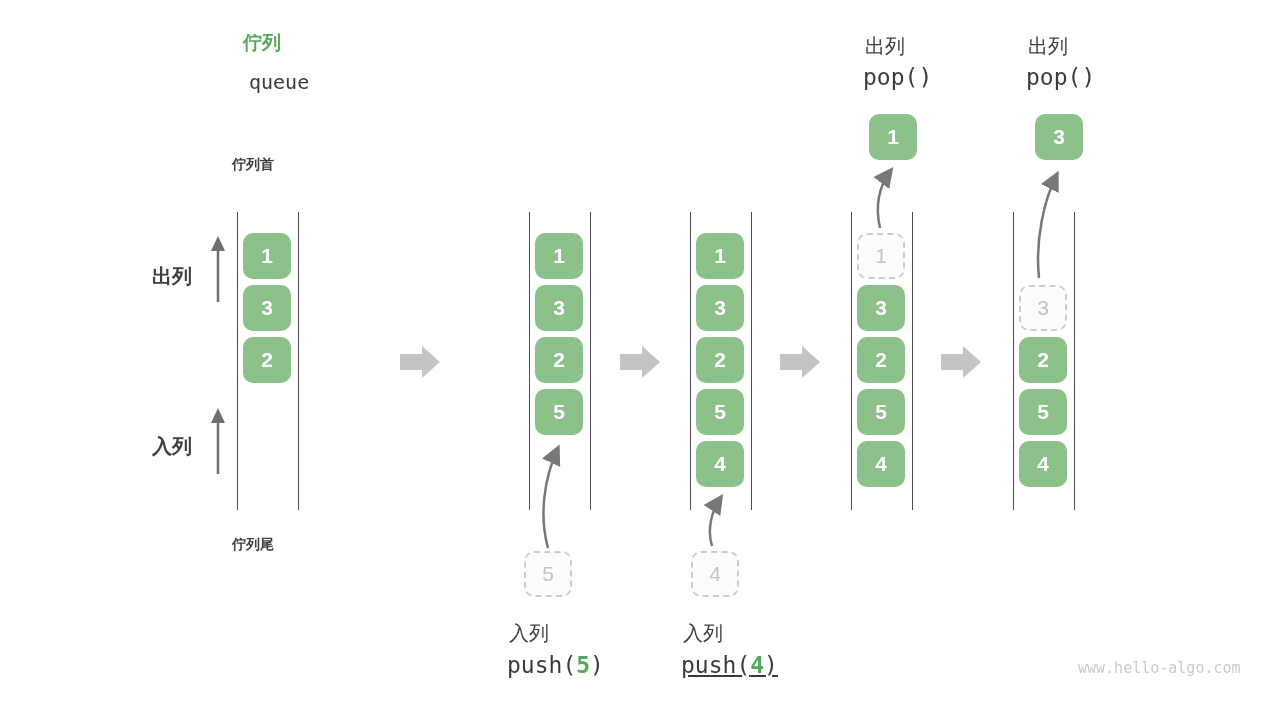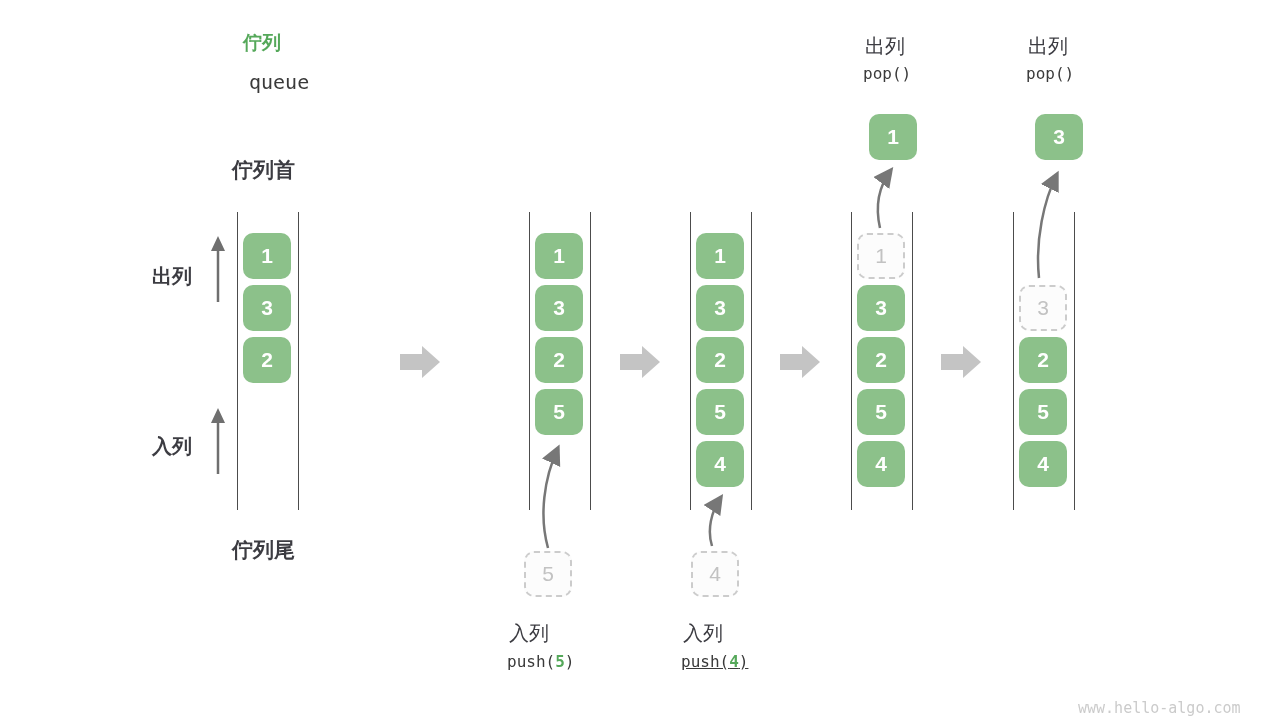--- a/index.html
+++ b/index.html
@@ -13,26 +13,26 @@
     --dashed-border:#CCCCCC;
     --dashed-text:#C2C2C2;
     --watermark-gray:#CBCBCB;
   }
   html,body{margin:0;padding:0;background:#fff;}
   #canvas{
     position:relative;width:1280px;height:720px;background:#ffffff;overflow:hidden;
     font-family:"Liberation Sans",sans-serif;color:var(--text-dark);
   }
   .abs{position:absolute;}
-  .cjk-bold{font-weight:bold;font-size:21px;color:var(--text-dark);white-space:nowrap;}
+  .cjk-bold{font-weight:bold;font-size:14px;color:var(--text-dark);white-space:nowrap;}
   .cjk-reg{font-weight:normal;font-size:20px;color:var(--text-dark);white-space:nowrap;}
   .mono{font-family:"DejaVu Sans Mono",monospace;white-space:nowrap;}
   .title-zh{font-size:19px;font-weight:bold;color:var(--title-green);}
   .title-en{font-size:20px;color:#3A3A3A;}
-  .code{font-size:16px;color:#3A3A3A;text-align:right;}
+  .code{font-size:23px;color:#3A3A3A;text-align:right;}
   .code .arg{color:var(--arg-green);font-weight:bold;}
   .column{
     border-left:1.5px solid var(--line-dark);
     border-right:1.5px solid var(--line-dark);
     width:60px;height:298px;top:212px;
   }
   .cell{
     width:48px;height:46px;border-radius:10px;background:var(--box-green);
     color:#ffffff;font-size:21px;font-weight:bold;text-align:center;line-height:46px;
   }
@@ -140,15 +140,15 @@
     <path d="M 10 68 C 5 46 9 26 21 10" fill="none" stroke="#777777" stroke-width="2.5" marker-end="url(#ah)"></path>
   </svg>
 
   <div class="abs cjk-reg" style="left:1028px;top:33px;">出列</div>
   <div class="abs mono code" style="left:1026px;top:64px;">pop()</div>
   <div class="abs cell" style="left:1035px;top:114px;">3</div>
   <svg class="abs" style="left:1030px;top:164px;" width="34" height="118">
     <path d="M 9 114 C 5 76 14 36 27 10" fill="none" stroke="#777777" stroke-width="2.5" marker-end="url(#ah)"></path>
   </svg>
 
-  <div class="abs mono watermark" style="left:1078px;top:659px;margin-top:40px;">www.hello-algo.com</div>
+  <div class="abs mono watermark" style="left:1078px;top:659px;">www.hello-algo.com</div>
 
 </div>
 
 </body></html>

